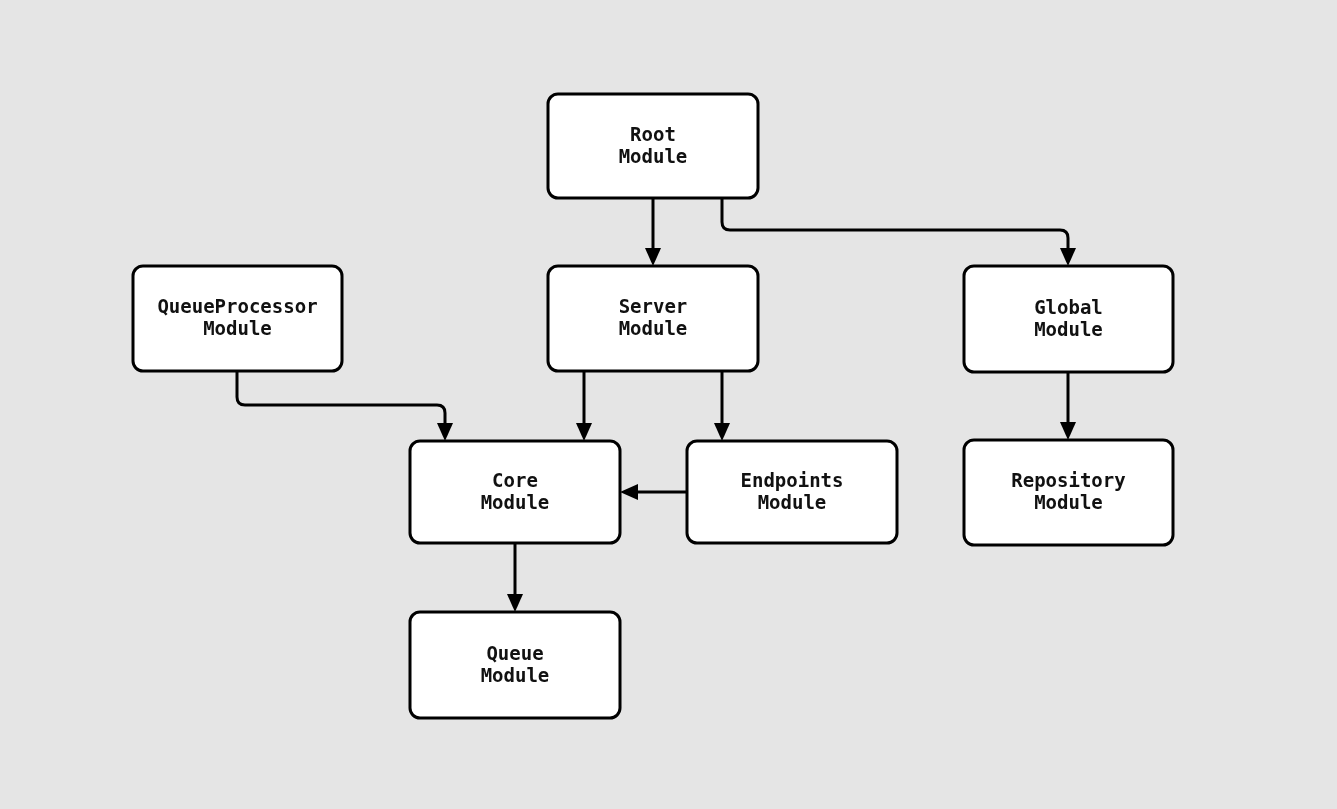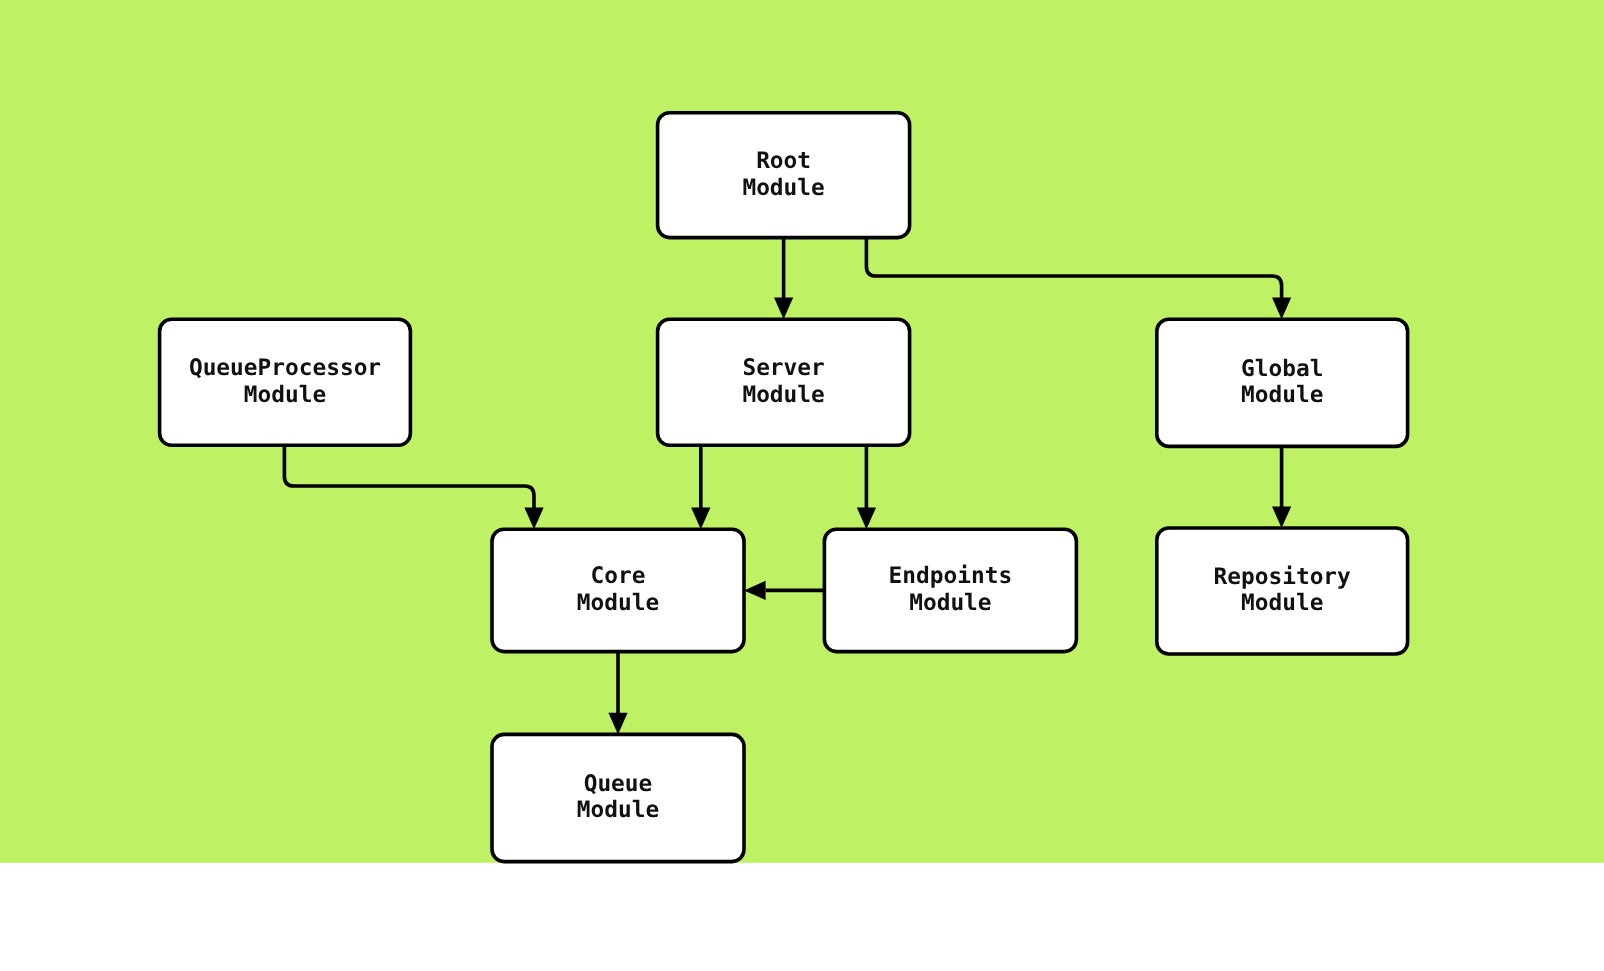--- a/index.html
+++ b/index.html
@@ -10,22 +10,22 @@
   }
   body {
     width: 1337px;
     height: 809px;
     font-family: "DejaVu Sans Mono", "Liberation Mono", monospace;
     overflow: hidden;
   }
   #diagram-root {
     position: relative;
     width: 1337px;
-    height: 719px;
-    background: #bef264;
+    height: 809px;
+    background: #e5e5e5;
   }
   svg#diagram-svg {
     display: block;
     width: 1337px;
     height: 809px;
   }
   .node-box {
     fill: #ffffff;
     stroke: #000000;
     stroke-width: 3;

